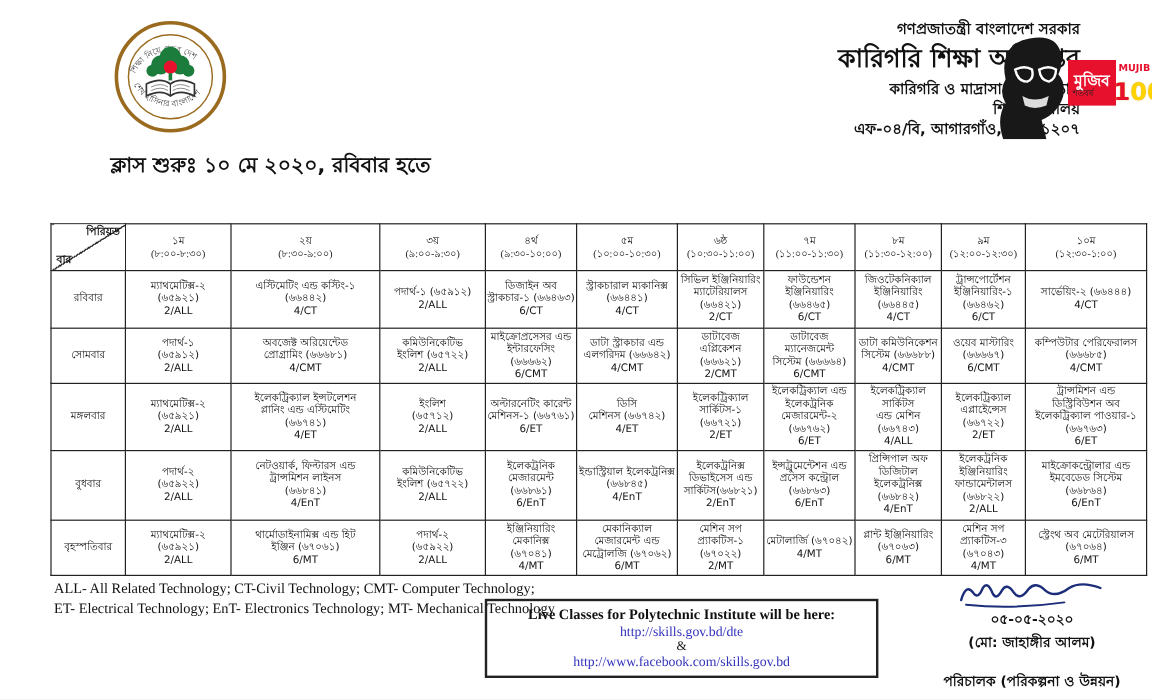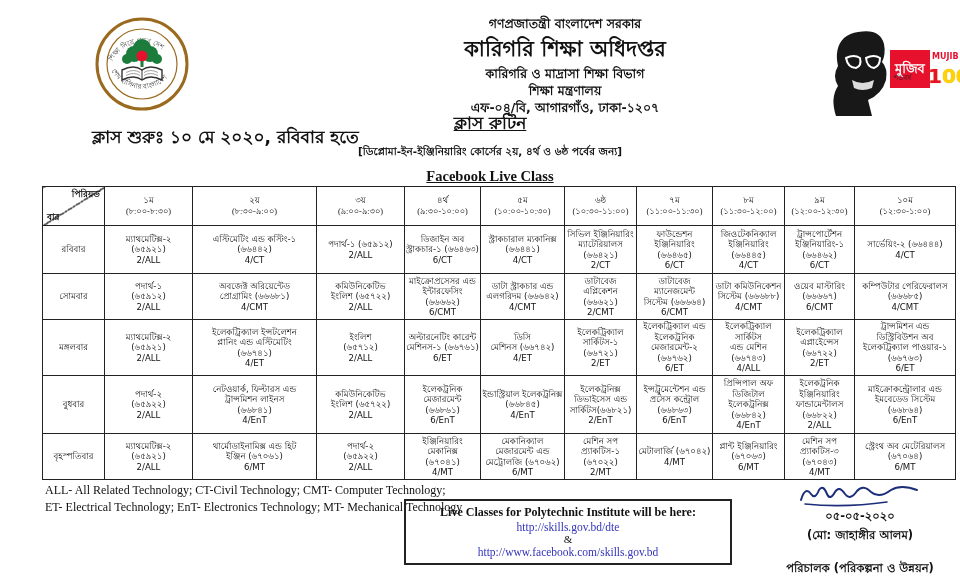--- a/index.html
+++ b/index.html
@@ -1,19 +1,19 @@
 <!DOCTYPE html>
 <html><head>
 <meta charset="utf-8">
 <style>
   html,body{margin:0;padding:0;background:#e9e9e9;}
   .page{position:relative;width:960px;height:583px;background:#fff;overflow:hidden;
         font-family:"DejaVu Sans",sans-serif;color:#111;}
   
-  .gov-header{position:absolute;top:16px;left:230px;width:670px;text-align:center;line-height:1.35;}
+  .gov-header{position:absolute;top:16px;left:230px;width:670px;text-align:right;line-height:1.35;}
   .gov-line{font-size:12.5px;font-weight:bold;}
   .gov-name{font-size:21px;font-weight:bold;margin:2px 0 3px 0;}
   .seal{position:absolute;left:94px;top:16px;width:96px;height:96px;}
   .mujib{position:absolute;left:828px;top:28px;width:126px;height:88px;}
   .mujib .blk{position:absolute;left:0;top:0;width:70px;height:88px;}
   .mujib .redbox{position:absolute;left:62px;top:22px;background:#e8112d;color:#fff;
                  font-weight:bold;font-size:13px;padding:12px 5px;line-height:1.1;}
   .mujib .men{position:absolute;left:104px;top:24px;color:#e8112d;font-weight:bold;font-size:8px;}
   .mujib .sub{position:absolute;left:66px;top:44px;font-size:7px;color:#222;}
   .mujib .h100{position:absolute;left:100px;top:36px;font-size:20px;font-weight:bold;color:#ffd200;
@@ -105,25 +105,20 @@
       <path d="M18 30 Q26 26 32 30 Q34 38 28 40 Q20 40 18 30 Z M38 30 Q46 26 52 30 Q52 38 46 40 Q39 39 38 30 Z" fill="none" stroke="#fff" stroke-width="2"></path>
       <path d="M24 52 Q34 58 46 52 L44 60 Q34 64 26 60 Z" fill="#fff" opacity="0.85"></path>
     </svg>
     <div class="redbox">মুজিব</div>
     <div class="men">MUJIB</div>
     <div class="sub">শতবর্ষ</div>
     <div class="h100"><b>1</b><span>00</span></div>
   </div>
 
   <div class="class-start">ক্লাস শুরুঃ ১০ মে ২০২০, রবিবার হতে</div>
-  <div class="routine-block">
-    <div class="routine-title">ক্লাস রুটিন</div>
-    <div class="routine-sub">[ডিপ্লোমা-ইন-ইঞ্জিনিয়ারিং কোর্সের ২য়, ৪র্থ ও ৬ষ্ঠ পর্বের জন্য]</div>
-    <div class="fb-live">Facebook Live Class</div>
-  </div>
 
   <table class="routine">
     <colgroup>
       <col style="width:62px">
         <col style="width:88px">
         <col style="width:124px">
         <col style="width:88px">
       <col style="width:76px">
         <col style="width:84px">
         <col style="width:72px">

